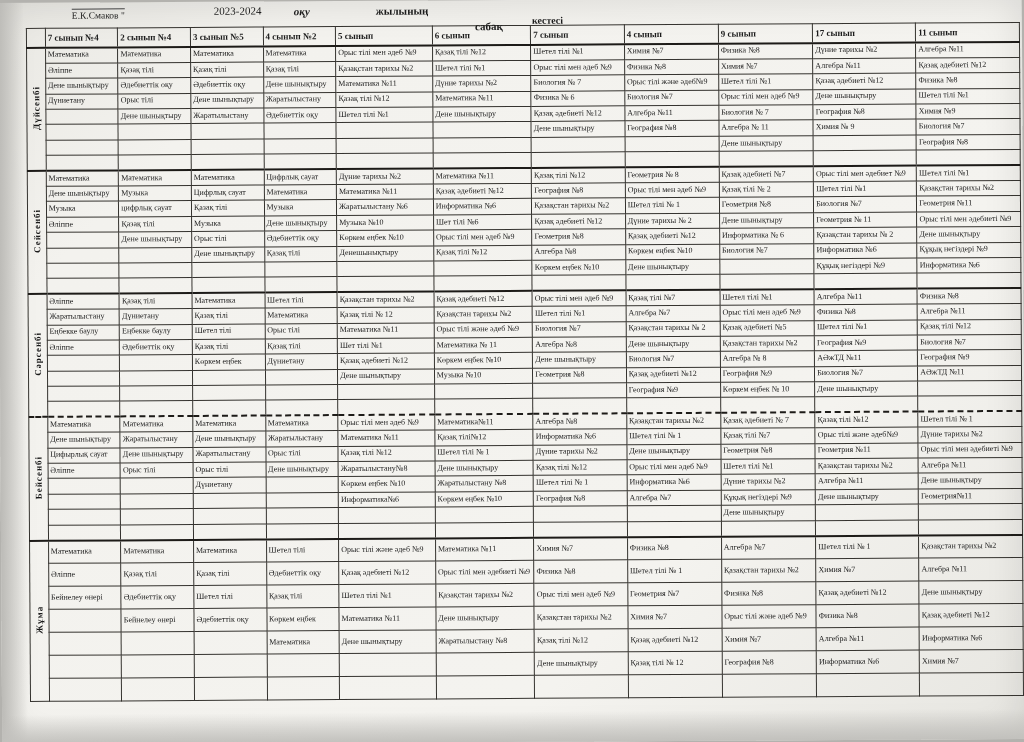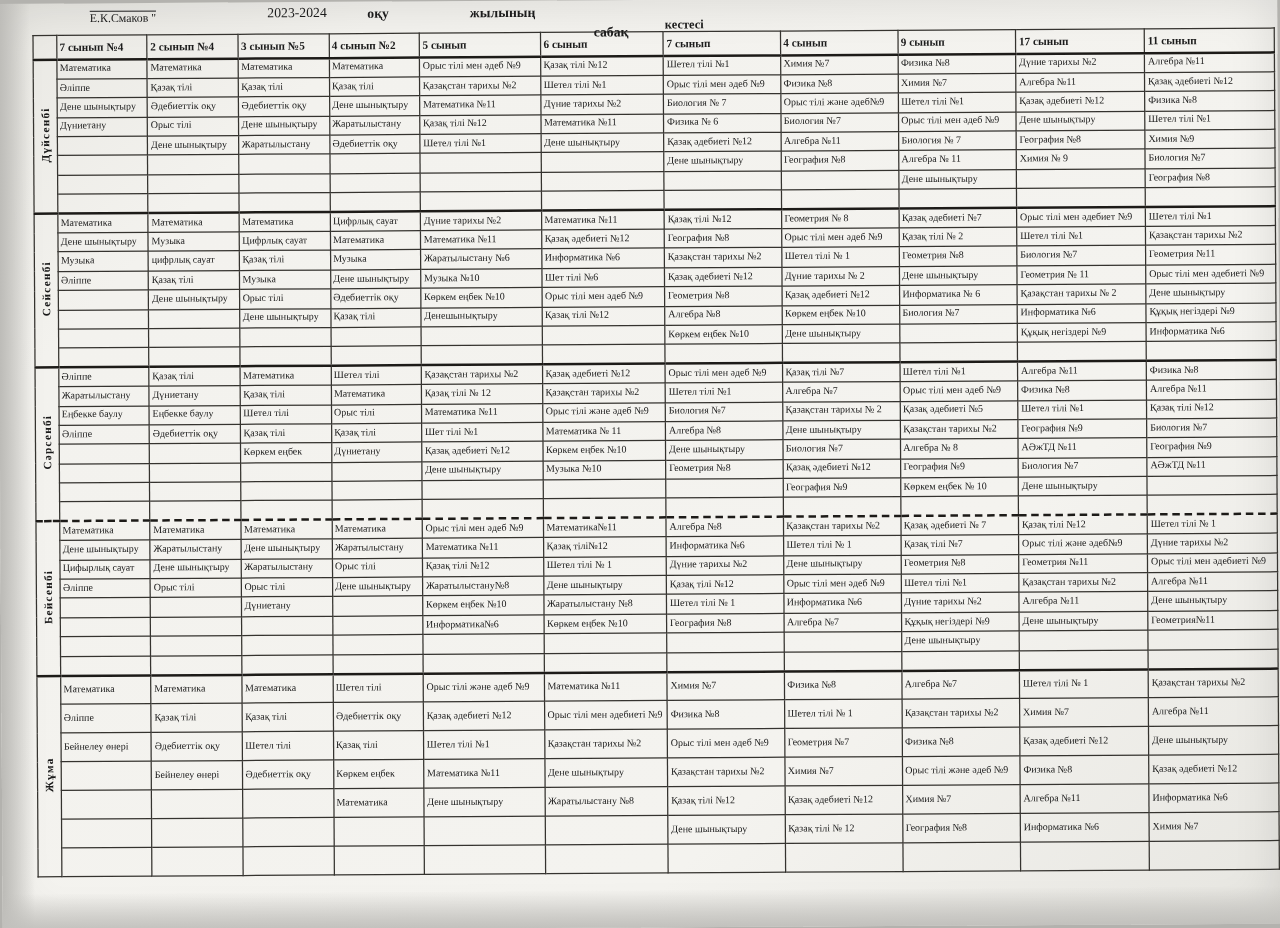--- a/index.html
+++ b/index.html
@@ -14,21 +14,21 @@
     background:linear-gradient(135deg,#e9e8e3 0%,#f3f2ee 18%,#f4f3ef 70%,#e7e6e1 100%);
     transform:rotate(-0.35deg);
     box-shadow:inset 0 0 40px rgba(0,0,0,.12);
   }
   .scan-edge-left{position:absolute;left:0;top:0;width:26px;height:742px;background:linear-gradient(90deg,#bcbbb7,rgba(188,187,183,0));}
   .scan-edge-bottom{position:absolute;left:0;bottom:0;width:1024px;height:30px;background:linear-gradient(0deg,#c2c1bd,rgba(194,193,189,0));}
   .doc-header{position:relative;height:24px;}
   .doc-header span{position:absolute;white-space:nowrap;}
   .author{left:74px;top:6px;font-size:9.5px;border-top:1px solid #444;padding-top:1px;}
   .t1{left:216px;top:3px;font-weight:normal;font-size:11px;}
-  .t2{left:296px;top:4px;font-weight:bold;font-size:11px;}
+  .t2{left:296px;top:4px;font-weight:bold;font-size:11px;font-style:italic;}
   .t3{left:378px;top:4px;font-weight:bold;font-size:11px;text-align:right;}
   .t4{left:477px;top:20px;font-weight:bold;font-size:11px;}
   .t5{left:534px;top:15px;font-weight:bold;font-size:10px;}
   table.tt{
     border-collapse:collapse;table-layout:fixed;
     margin:1px 2px 0 28px;
   }
   table.tt th,table.tt td{
     border:1px solid #35332f;
     font-size:8px;line-height:1.12;

